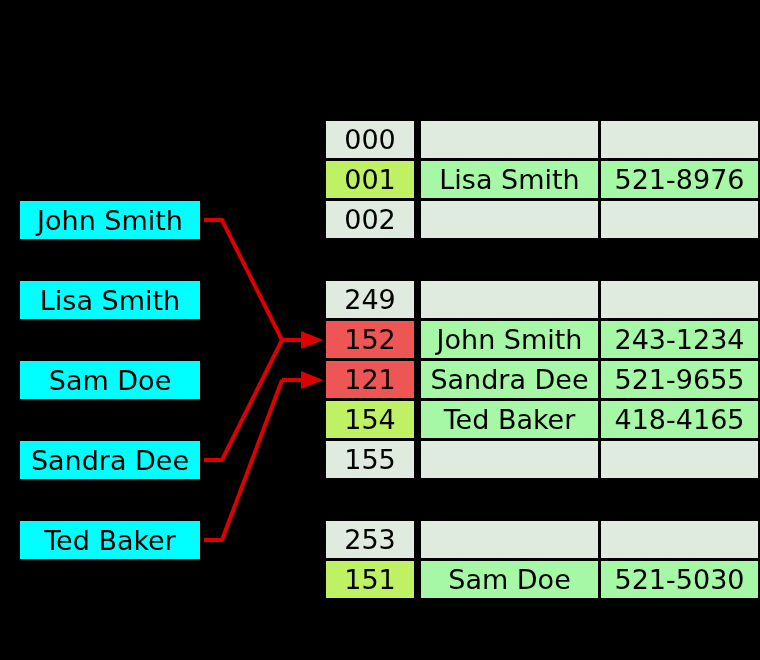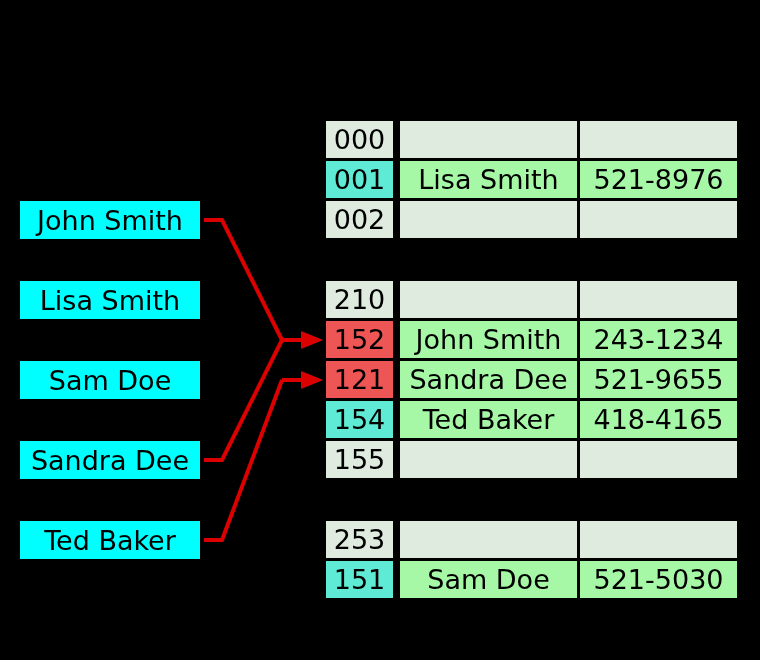--- a/index.html
+++ b/index.html
@@ -10,27 +10,27 @@
   
   .key{
     position:absolute;left:20px;width:180px;height:38px;background:#00FFFF;
     display:flex;align-items:center;justify-content:center;
     font-size:27px;line-height:1;
   }
   
   .group{position:absolute;left:326px;display:flex;flex-direction:column;row-gap:3px;}
   .row{display:flex;height:37px;}
   .cell{display:flex;align-items:center;justify-content:center;font-size:27px;line-height:1;}
-  .idx{width:67px;}
+  .idx{width:88px;}
   .gap7{width:7px;}
   .gap3{width:3px;}
   .name{width:177px;}
   .phone{width:157px;}
   .pale{background:#DEEBDE;}
-  .purple{background:#5eead4;}
+  .purple{background:#bef264;}
   .redcell{background:#EE5555;}
   .green{background:#A6F7A6;}
   
   #arrows{position:absolute;left:0;top:0;width:760px;height:660px;pointer-events:none;}
 </style>
 </head>
 <body>
 
 <div id="stage">
 
@@ -69,21 +69,21 @@
       <div class="cell idx pale">002</div>
       <div class="gap7"></div>
       <div class="cell name pale"></div>
       <div class="gap3"></div>
       <div class="cell phone pale"></div>
     </div>
   </div>
 
   <div class="group" style="top:281px;">
     <div class="row">
-      <div class="cell idx pale">210</div>
+      <div class="cell idx pale">249</div>
       <div class="gap7"></div>
       <div class="cell name pale"></div>
       <div class="gap3"></div>
       <div class="cell phone pale"></div>
     </div>
     <div class="row">
       <div class="cell idx redcell">152</div>
       <div class="gap7"></div>
       <div class="cell name green">John Smith</div>
       <div class="gap3"></div>

